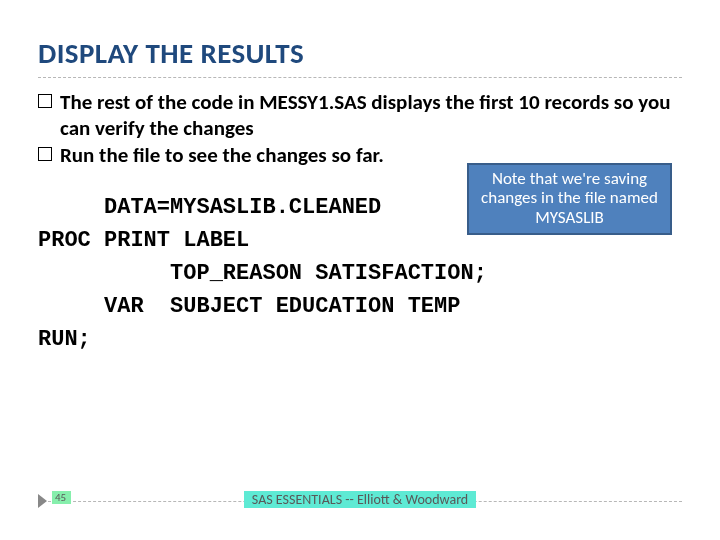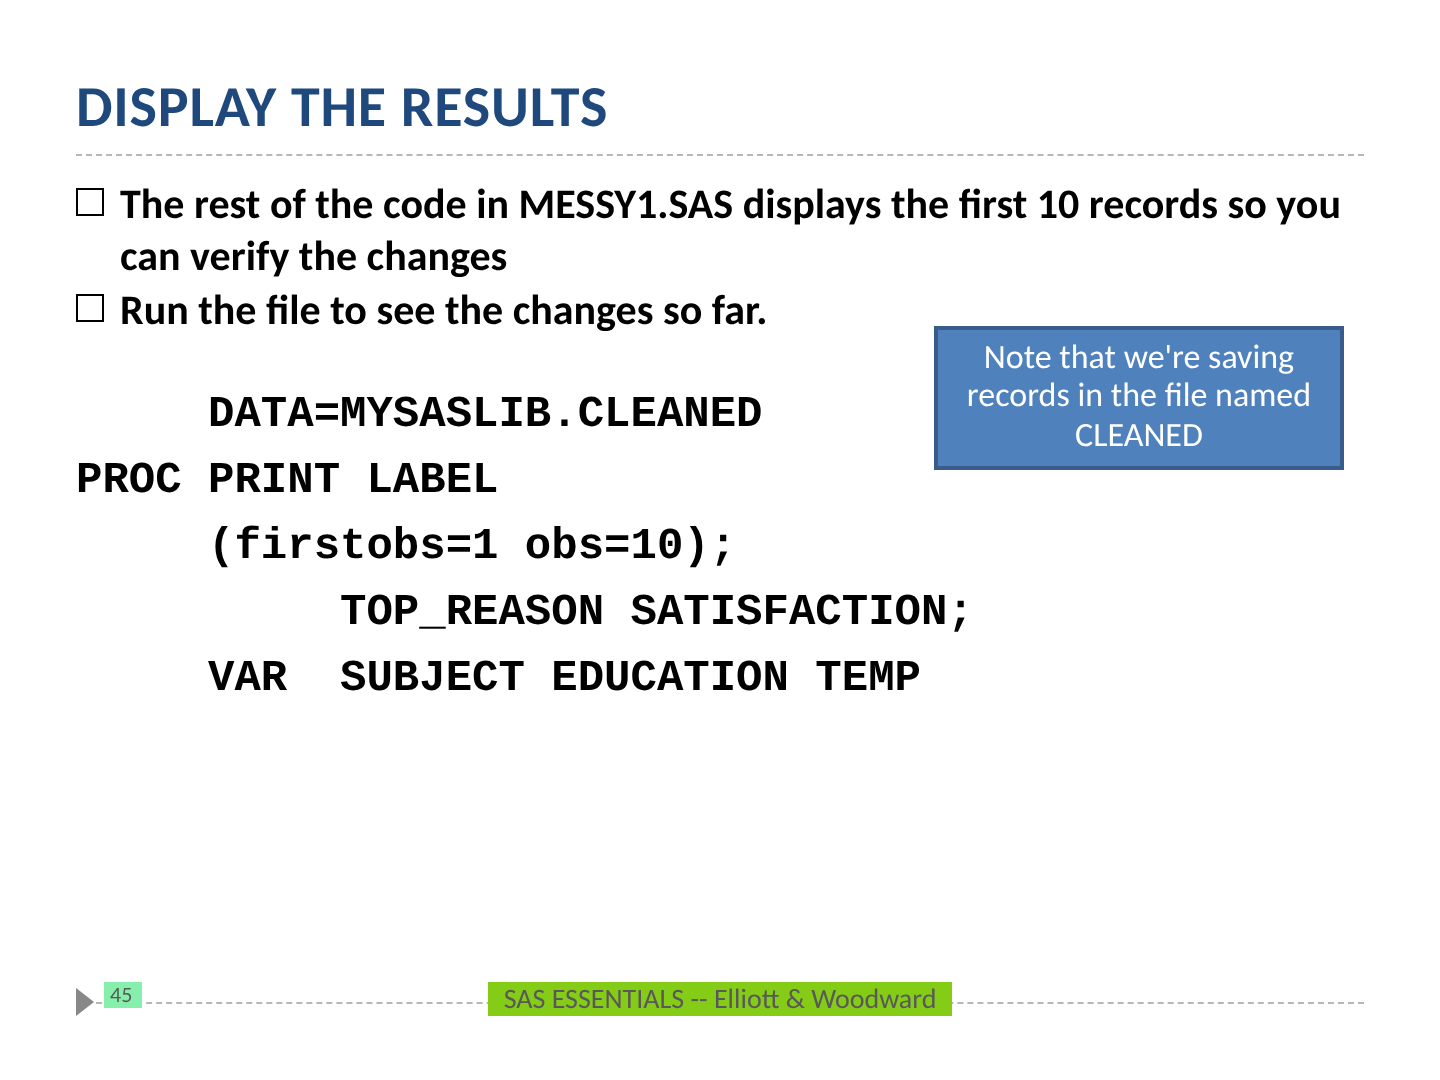--- a/index.html
+++ b/index.html
@@ -110,21 +110,21 @@
   .footer-text {
     position: absolute;
     left: 0;
     right: 0;
     top: 1px;
     text-align: center;
     font-size: 14px;
     color: #595959;
   }
   .footer-text span {
-    background: #84cc16;
+    background: #5eead4;
     padding: 0 8px;
   }
 </style>
 </head>
 <body>
 
 <div class="slide">
 
   <div class="title">DISPLAY THE RESULTS</div>
 
@@ -133,26 +133,26 @@
       <span class="sq"></span>
       <span>The rest of the code in MESSY1.SAS displays the first 10 records so you can verify the changes</span>
     </div>
     <div class="bul">
       <span class="sq"></span>
       <span>Run the file to see the changes so far.</span>
     </div>
   </div>
 
   <div class="code">
-    <div class="callout">Note that we're saving records in the file named CLEANED</div>
+    <div class="callout">Note that we're saving changes in the file named MYSASLIB</div>
     <div>&nbsp;&nbsp;&nbsp;&nbsp;&nbsp;DATA=MYSASLIB.CLEANED</div>
     <div>PROC PRINT LABEL</div>
-    <div>&nbsp;&nbsp;&nbsp;&nbsp;&nbsp;(firstobs=1 obs=10);</div>
     <div>&nbsp;&nbsp;&nbsp;&nbsp;&nbsp;&nbsp;&nbsp;&nbsp;&nbsp;&nbsp;TOP_REASON SATISFACTION;</div>
     <div>&nbsp;&nbsp;&nbsp;&nbsp;&nbsp;VAR&nbsp; SUBJECT EDUCATION TEMP</div>
+    <div>RUN;</div>
   </div>
 
   <div class="footer">
     <div class="footer-line"></div>
     <div class="page-arrow"></div>
     <div class="page-num">45</div>
     <div class="footer-text">
       <span>SAS ESSENTIALS -- Elliott &amp; Woodward</span>
     </div>
   </div>

